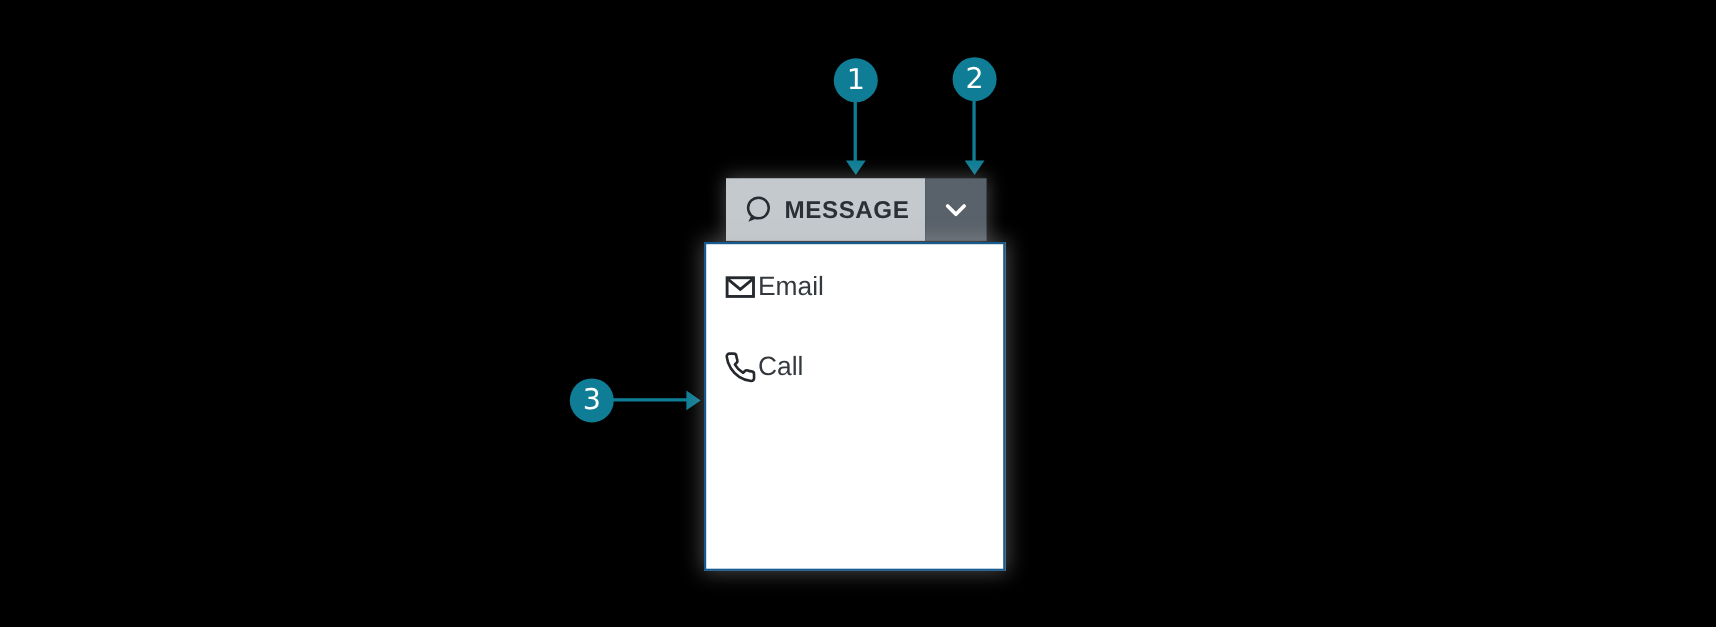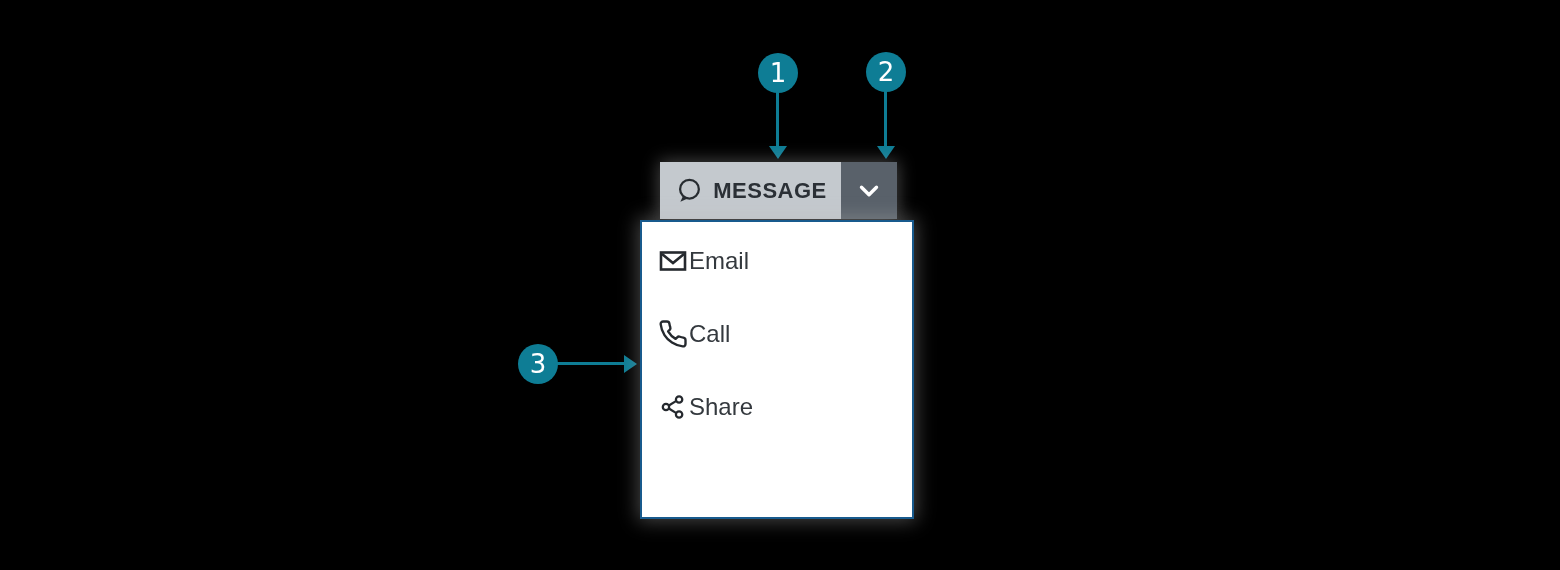--- a/index.html
+++ b/index.html
@@ -188,27 +188,15 @@
     <button class="menu-item">
       <span class="mi-icon">
         <svg class="icon-svg" width="30" height="30" viewBox="0 0 24 24">
           <path d="M22 16.92v3a2 2 0 0 1-2.18 2 19.79 19.79 0 0 1-8.63-3.07 19.5 19.5 0 0 1-6-6 19.79 19.79 0 0 1-3.07-8.67A2 2 0 0 1 4.11 2h3a2 2 0 0 1 2 1.72 12.84 12.84 0 0 0 .7 2.81 2 2 0 0 1-.45 2.11L8.09 9.91a16 16 0 0 0 6 6l1.27-1.27a2 2 0 0 1 2.11-.45 12.84 12.84 0 0 0 2.81.7A2 2 0 0 1 22 16.92z" fill="none" stroke="#25292e" stroke-width="1.9" stroke-linecap="round" stroke-linejoin="round"></path>
         </svg>
       </span>
       <span class="mi-label">Call</span>
     </button>
 
 
-    <button class="menu-item">
-      <span class="mi-icon">
-        <svg class="icon-svg" width="30" height="30" viewBox="0 0 32 32">
-          <circle cx="22.5" cy="8" r="3.4" fill="none" stroke="#25292e" stroke-width="2.4"></circle>
-          <circle cx="8.5" cy="16" r="3.4" fill="none" stroke="#25292e" stroke-width="2.4"></circle>
-          <circle cx="22.5" cy="24" r="3.4" fill="none" stroke="#25292e" stroke-width="2.4"></circle>
-          <line x1="11.6" y1="14.4" x2="19.5" y2="9.5" stroke="#25292e" stroke-width="2.4"></line>
-          <line x1="11.6" y1="17.6" x2="19.5" y2="22.5" stroke="#25292e" stroke-width="2.4"></line>
-        </svg>
-      </span>
-      <span class="mi-label">Share</span>
-    </button>
 
   </div>
 </div>
 
 </body></html>

